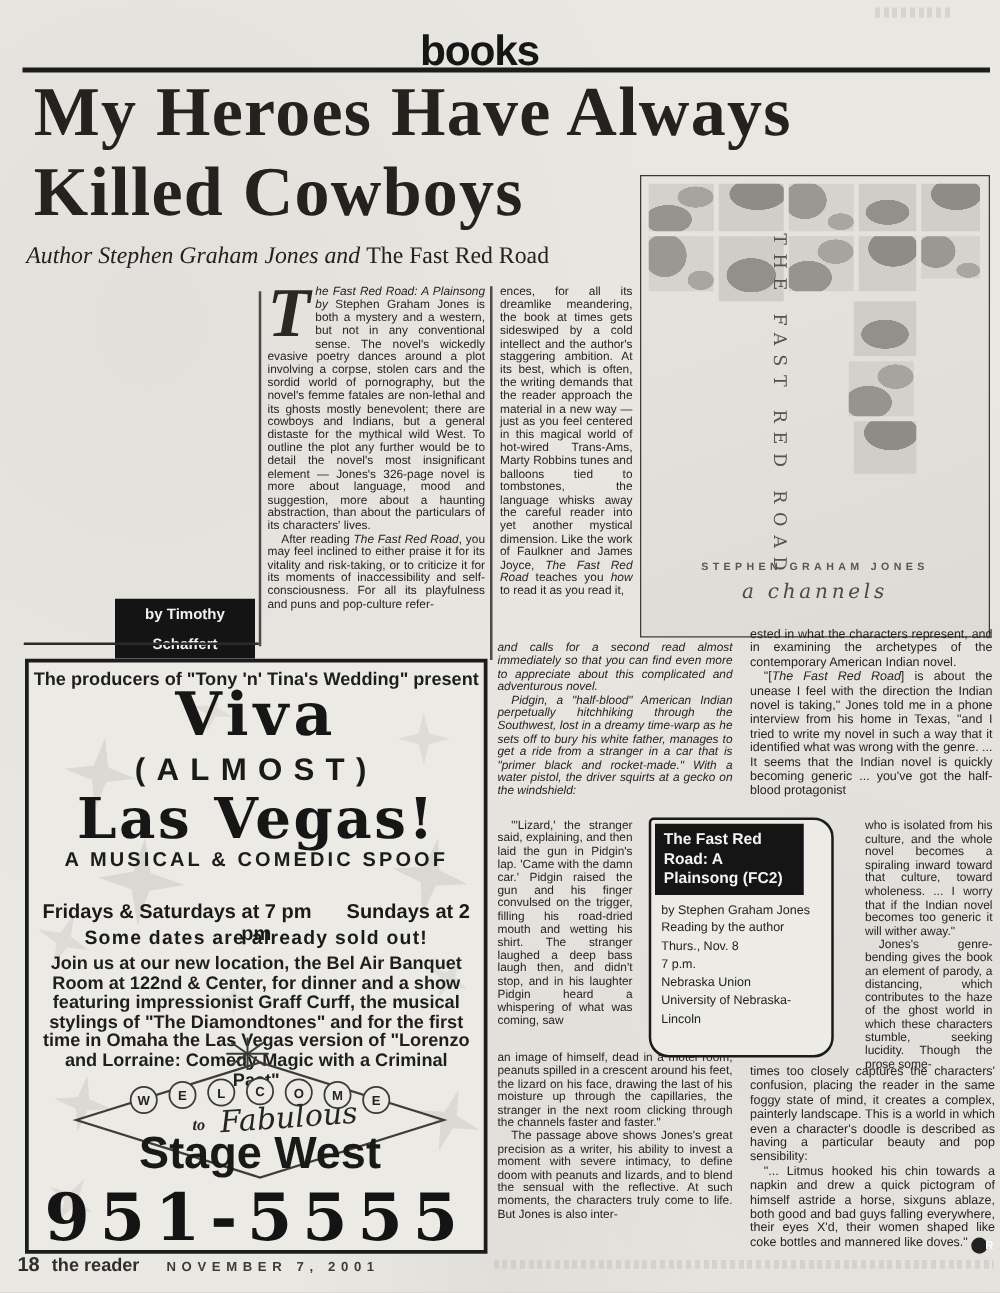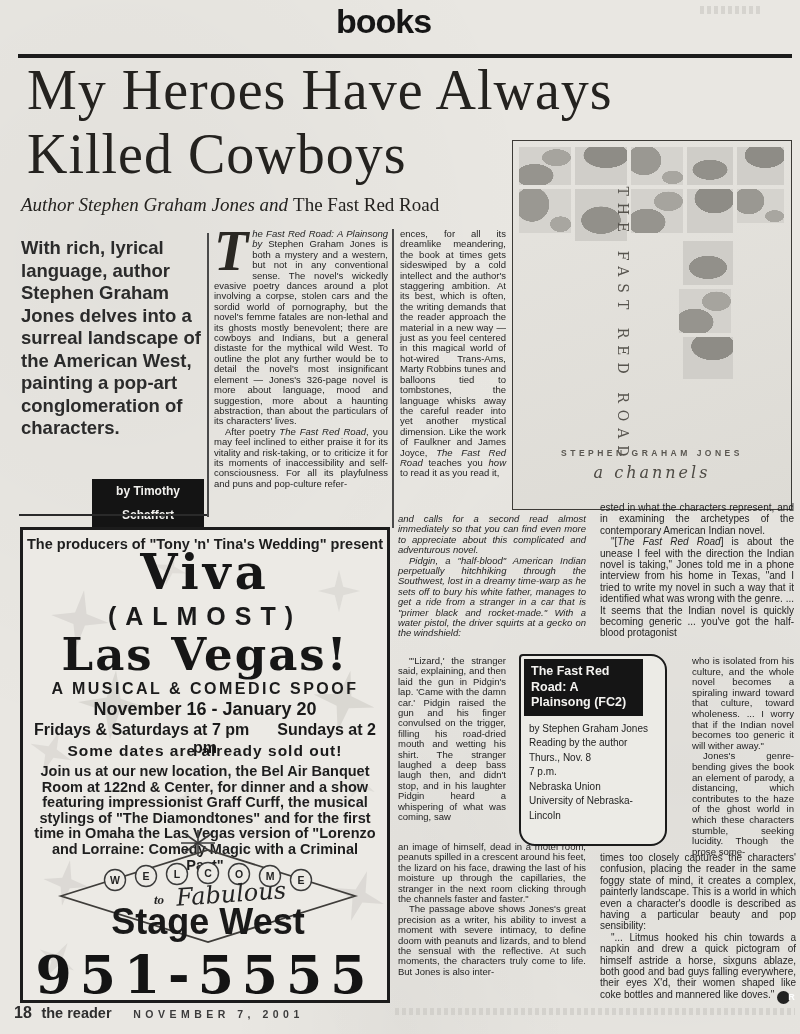--- a/index.html
+++ b/index.html
@@ -5,23 +5,23 @@
   html,body{margin:0;padding:0;background:#cfcdc8;}
   .page{position:relative;width:800px;height:1034px;margin:0 auto;overflow:hidden;color:#222;
     background:
       radial-gradient(ellipse at 15% 25%, rgba(0,0,0,0.03), transparent 45%),
       radial-gradient(ellipse at 85% 75%, rgba(0,0,0,0.04), transparent 45%),
       radial-gradient(ellipse at 50% 100%, rgba(0,0,0,0.03), transparent 30%),
       #e9e7e2;
     font-family:"Liberation Sans",sans-serif;}
   .it{font-style:italic;}
   
-  .section-label{position:absolute;left:336px;top:4px;font:bold 34px/34px "Liberation Sans",sans-serif;letter-spacing:-1px;color:#161616;text-align:center;}
+  .section-label{position:absolute;left:336px;top:24px;font:bold 34px/34px "Liberation Sans",sans-serif;letter-spacing:-1px;color:#161616;text-align:center;}
   .header-rule{position:absolute;left:18px;top:54px;width:774px;height:4px;background:#1c1c1c;}
-  .headline{position:absolute;left:27px;top:58px;margin:0;font-family:"Liberation Serif",serif;font-weight:normal;font-size:56px;line-height:64px;color:#24221f;letter-spacing:1px;white-space:nowrap;}
+  .headline{position:absolute;left:27px;top:58px;margin:0;font-family:"Liberation Serif",serif;font-weight:bold;font-size:56px;line-height:64px;color:#24221f;letter-spacing:1px;white-space:nowrap;}
   .subtitle{position:absolute;left:21px;top:194px;font-family:"Liberation Serif",serif;font-size:19px;color:#24221f;white-space:nowrap;}
   .subtitle .roman{font-style:normal;margin-left:5px;}
   
   .pullquote{position:absolute;left:21px;top:237px;width:182px;font-weight:bold;font-size:18.5px;line-height:22.5px;color:#2b2b2b;}
   .byline-box{position:absolute;left:92px;top:479px;width:112px;background:#141414;color:#f2f1ee;font-weight:bold;font-size:12px;line-height:24px;text-align:center;}
   .pull-rule{position:absolute;left:19px;top:514px;width:188px;height:2px;background:#2a2a2a;}
   .vrule{position:absolute;width:1.5px;background:#4a4a4a;}
   
   .col{position:absolute;font-size:9.5px;line-height:10.4px;text-align:justify;color:#242424;}
   .col .p{margin:0;}
@@ -72,30 +72,29 @@
 
 <div class="page">
 
   <div class="artifact" style="left:700px;top:6px;width:62px;height:8px;"></div>
 
   <div class="section-label">books</div>
   <div class="header-rule"></div>
   <h1 class="headline"><span>My Heroes Have Always</span><br><span>Killed Cowboys</span></h1>
   <div class="subtitle"><span class="it">Author Stephen Graham Jones and</span><span class="roman">The Fast Red Road</span></div>
 
-  <div class="pullquote">With rich, lyrical language, author Stephen Graham Jones delves into a surreal landscape of the American West, painting a pop-art conglomeration of characters.</div>
   <div class="byline-box">by Timothy Schaffert</div>
   <div class="pull-rule"></div>
 
   <div class="vrule" style="left:207px;top:233px;height:284px;"></div>
   <div class="vrule" style="left:392px;top:229px;height:299px;"></div>
 
   <div class="col" style="left:214px;top:229px;width:174px;">
     <div class="p"><span class="dropcap">T</span><span><span class="it">he Fast Red Road: A Plainsong by</span><span> Stephen Graham Jones is both a mystery and a western, but not in any conventional sense. The novel's wickedly evasive poetry dances around a plot involving a corpse, stolen cars and the sordid world of pornography, but the novel's femme fatales are non-lethal and its ghosts mostly benevolent; there are cowboys and Indians, but a general distaste for the mythical wild West. To outline the plot any further would be to detail the novel's most insignificant element — Jones's 326-page novel is more about language, mood and suggestion, more about a haunting abstraction, than about the particulars of its characters' lives.</span></span></div>
-    <div class="p ind"><span>After poetry </span><span class="it">The Fast Red Road</span><span>, you may feel inclined to either praise it for its vitality and risk-taking, or to criticize it for its moments of inaccessibility and self-consciousness. For all its playfulness and puns and pop-culture refer-</span></div>
+    <div class="p ind"><span>After reading </span><span class="it">The Fast Red Road</span><span>, you may feel inclined to either praise it for its vitality and risk-taking, or to criticize it for its moments of inaccessibility and self-consciousness. For all its playfulness and puns and pop-culture refer-</span></div>
   </div>
 
   <div class="col" style="left:400px;top:229px;width:106px;">
     <div class="p"><span>ences, for all its dreamlike meandering, the book at times gets sideswiped by a cold intellect and the author's staggering ambition. At its best, which is often, the writing demands that the reader approach the material in a new way — just as you feel centered in this magical world of hot-wired Trans-Ams, Marty Robbins tunes and balloons tied to tombstones, the language whisks away the careful reader into yet another mystical dimension. Like the work of Faulkner and James Joyce, </span><span class="it">The Fast Red Road</span><span> teaches you </span><span class="it">how</span><span> to read it as you read it,</span></div>
   </div>
 
   <div class="col" style="left:398px;top:514px;width:188px;font-style:italic;">
     <div class="p">and calls for a second read almost immediately so that you can find even more to appreciate about this complicated and adventurous novel.</div>
     <div class="p ind">Pidgin, a "half-blood" American Indian perpetually hitchhiking through the Southwest, lost in a dreamy time-warp as he sets off to bury his white father, manages to get a ride from a stranger in a car that is "primer black and rocket-made." With a water pistol, the driver squirts at a gecko on the windshield:</div>
   </div>
@@ -164,21 +163,20 @@
     <div class="star" style="left:150px;top:255px;width:28px;height:28px;opacity:.2;"></div>
     <div class="star" style="left:20px;top:330px;width:46px;height:46px;opacity:.3;transform:rotate(10deg);"></div>
     <div class="star" style="left:310px;top:340px;width:52px;height:52px;opacity:.3;transform:rotate(18deg);"></div>
     <div class="star" style="left:14px;top:410px;width:40px;height:40px;opacity:.26;transform:rotate(32deg);"></div>
 
     <div class="presenter">The producers of "Tony 'n' Tina's Wedding" present</div>
     <div class="t1">Viva</div>
     <div class="t2">(ALMOST)</div>
     <div class="t3">Las Vegas!</div>
     <div class="tagline">A MUSICAL &amp; COMEDIC SPOOF</div>
-    <div class="dates">November 16 - January 20</div>
     <div class="times"><span>Fridays &amp; Saturdays at 7 pm</span><span class="gap"></span><span>Sundays at 2 pm</span></div>
     <div class="soldout">Some dates are already sold out!</div>
     <div class="adbody">Join us at our new location, the Bel Air Banquet Room at 122nd &amp; Center, for dinner and a show featuring impressionist Graff Curff, the musical stylings of "The Diamondtones" and for the first time in Omaha the Las Vegas version of "Lorenzo and Lorraine: Comedy Magic with a Criminal Past"</div>
 
     <svg class="sign" viewBox="0 0 334 118">
       <g stroke="#3a3a3a" stroke-width="1.6">
         <line x1="157" y1="0" x2="157" y2="26"></line>
         <line x1="144" y1="4" x2="170" y2="22"></line>
         <line x1="170" y1="4" x2="144" y2="22"></line>
         <line x1="140" y1="13" x2="174" y2="13"></line>

